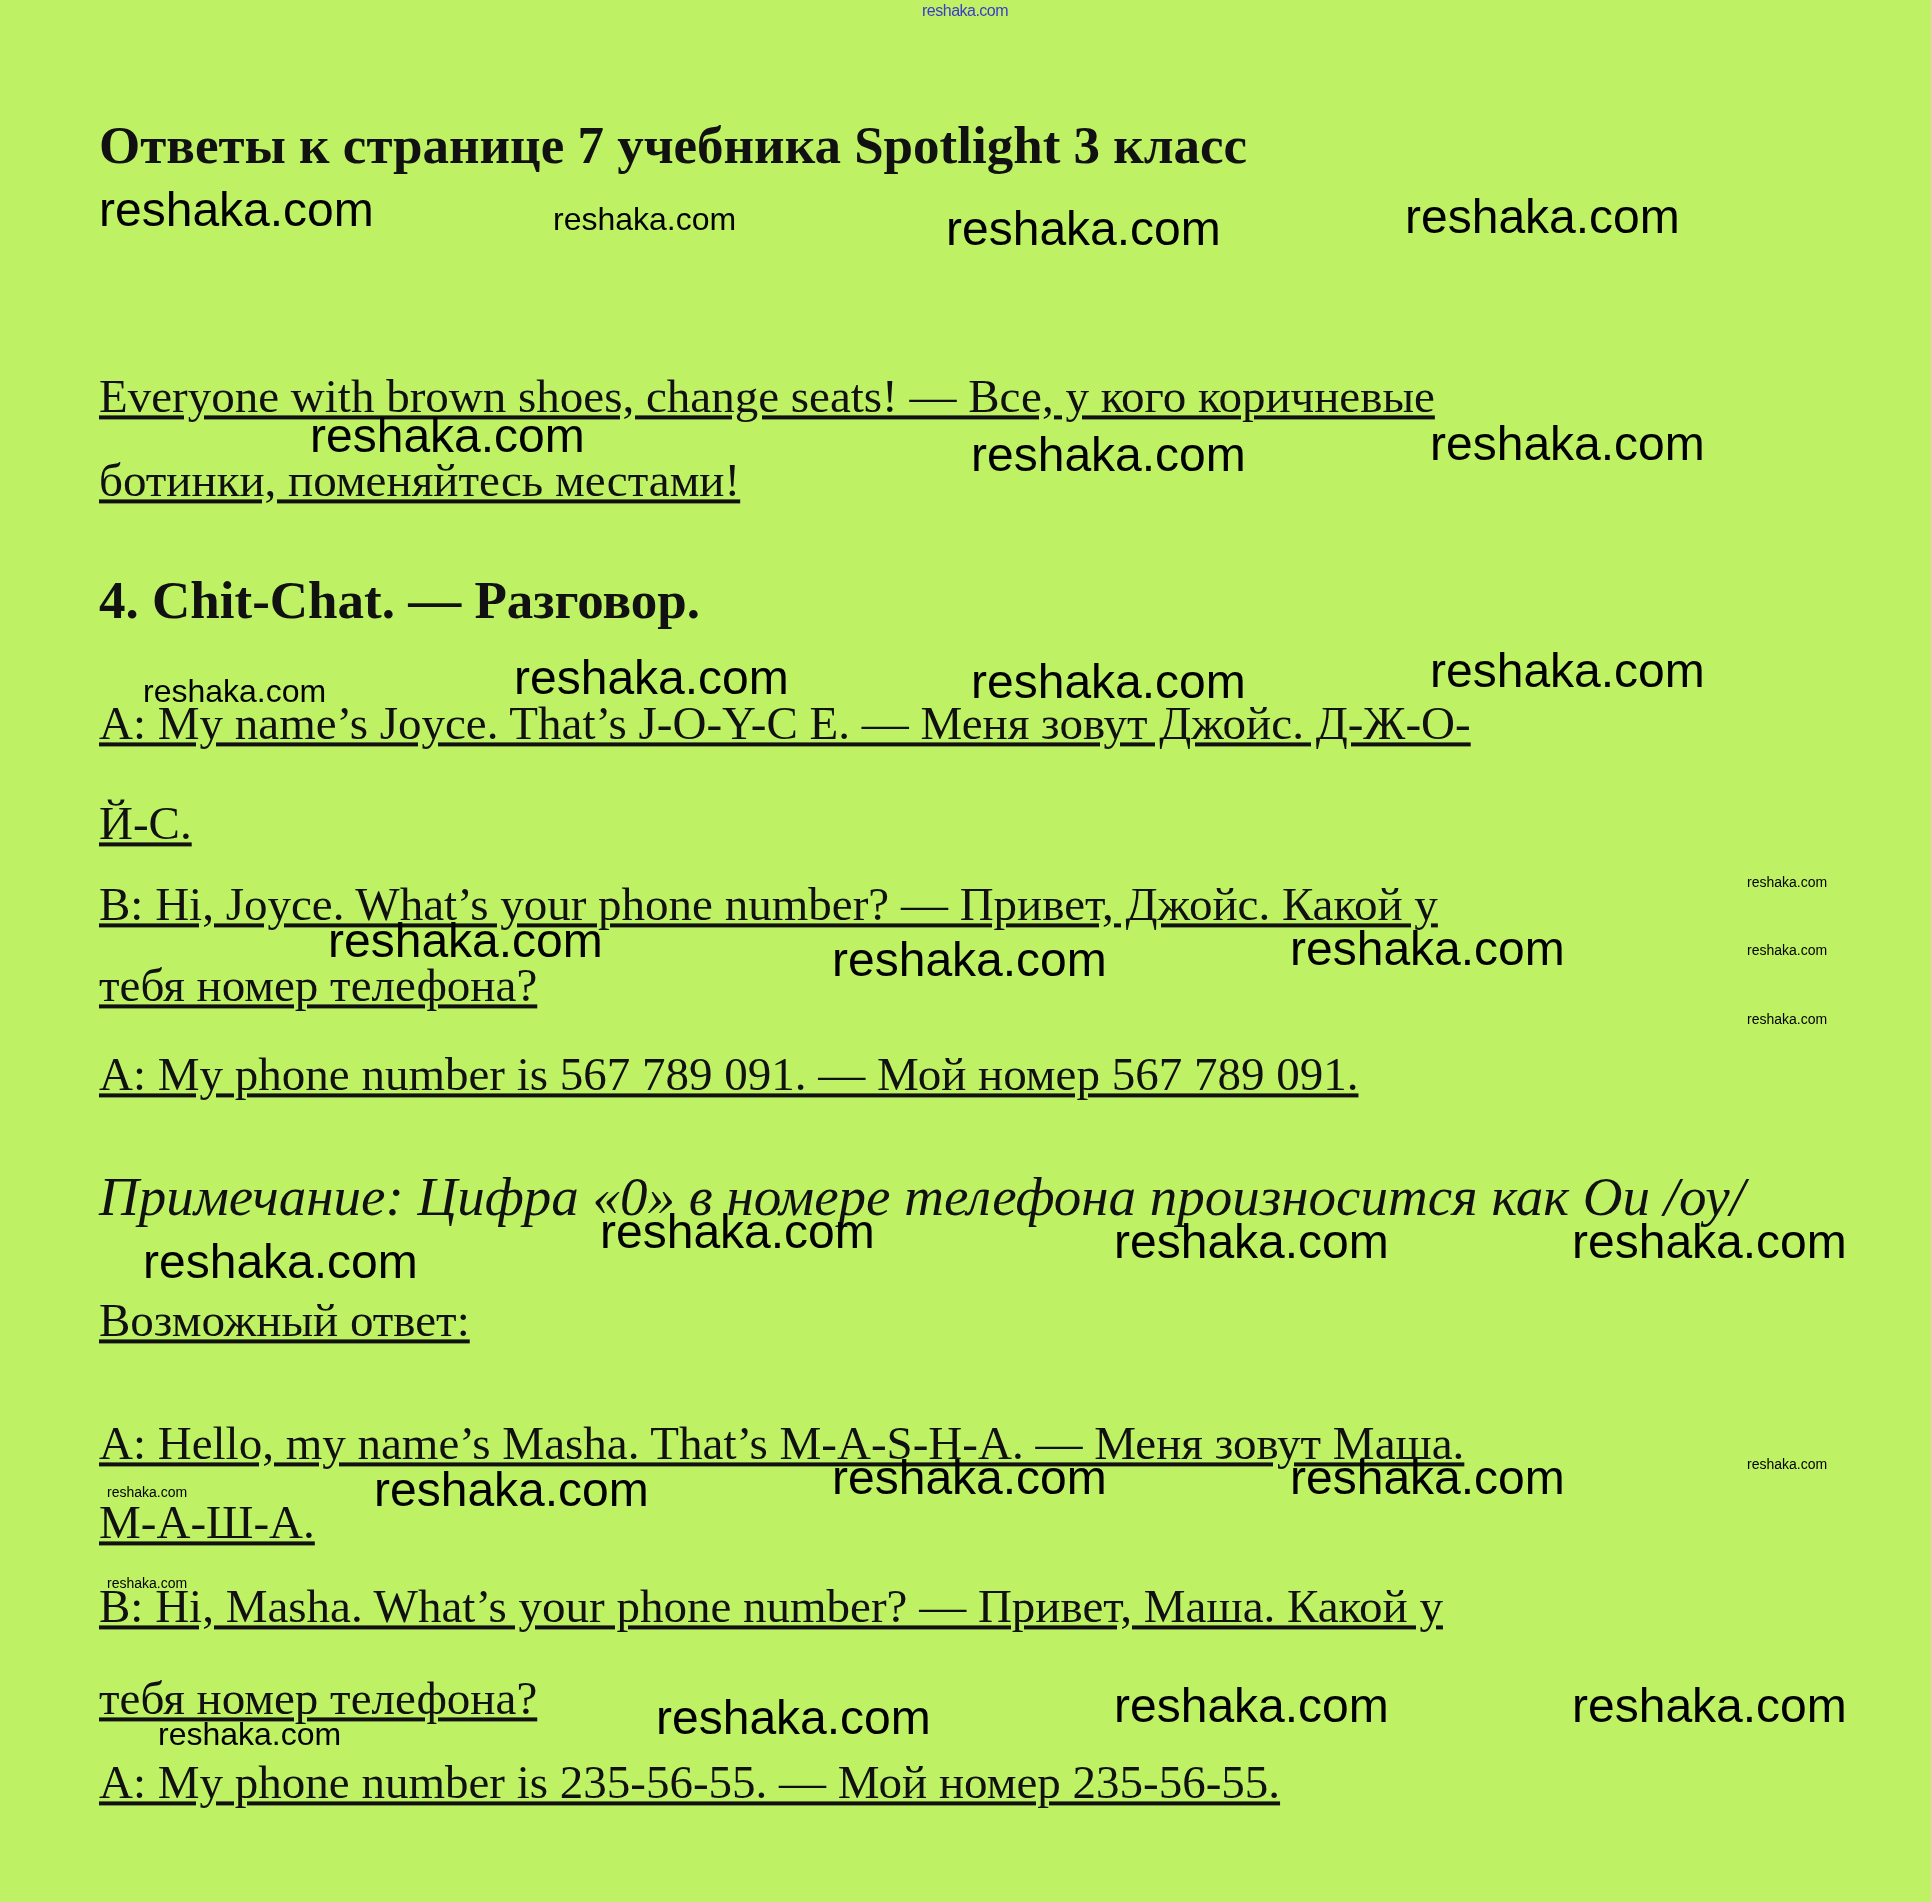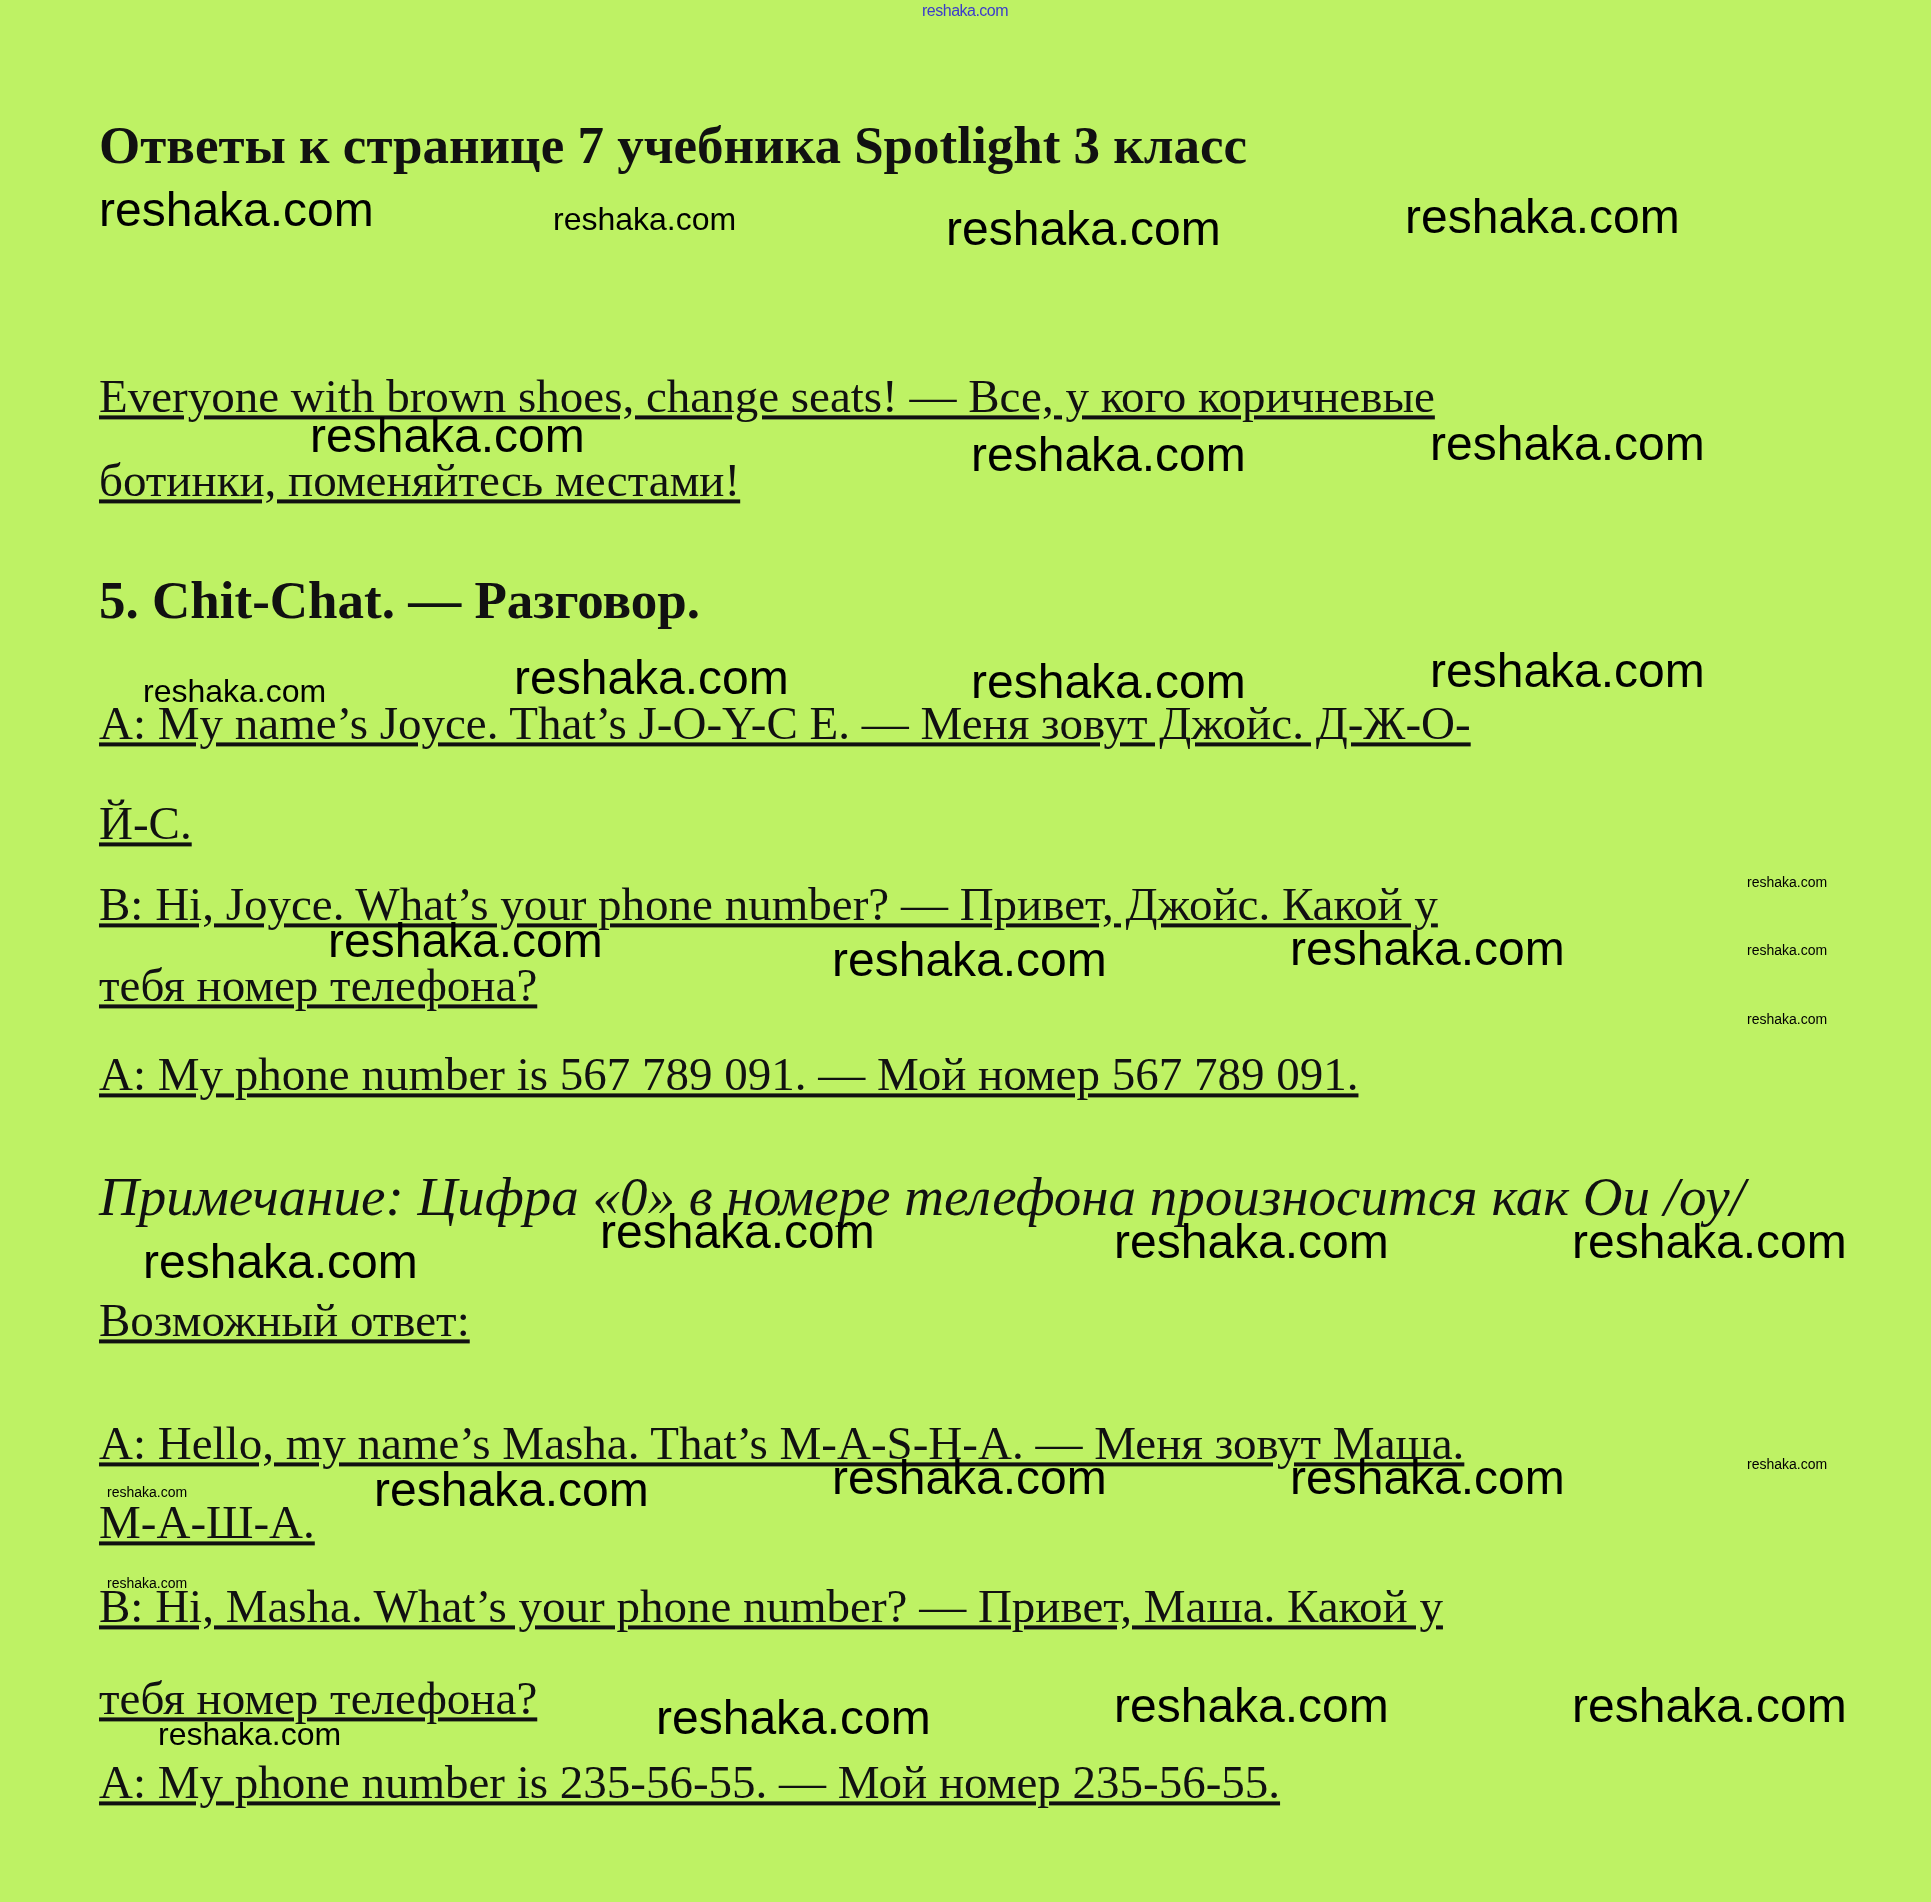--- a/index.html
+++ b/index.html
@@ -38,21 +38,21 @@
   <div class="wm wm-l" style="left:946px; top:229px;">reshaka.com</div>
   <div class="wm wm-l" style="left:1405px; top:217px;">reshaka.com</div>
 
 
   <div class="ln body" style="top:411px;">Everyone with brown shoes, change seats! — Все, у кого коричневые</div>
   <div class="wm wm-l" style="left:310px; top:436px;">reshaka.com</div>
   <div class="wm wm-l" style="left:971px; top:455px;">reshaka.com</div>
   <div class="wm wm-l" style="left:1430px; top:444px;">reshaka.com</div>
   <div class="ln body" style="top:495px;">ботинки, поменяйтесь местами!</div>
 
-  <div class="ln h2" style="top:616px;">5. Chit-Chat. — Разговор.</div>
+  <div class="ln h2" style="top:616px;">4. Chit-Chat. — Разговор.</div>
 
   <div class="wm wm-m" style="left:143px; top:691px;">reshaka.com</div>
   <div class="wm wm-l" style="left:514px; top:678px;">reshaka.com</div>
   <div class="wm wm-l" style="left:971px; top:682px;">reshaka.com</div>
   <div class="wm wm-l" style="left:1430px; top:671px;">reshaka.com</div>
 
   <div class="ln body" style="top:738px;">A: My name’s Joyce. That’s J-O-Y-C E. — Меня зовут Джойс. Д-Ж-О-</div>
   <div class="ln body" style="top:838px;">Й-С.</div>
 
   <div class="wm wm-s" style="left:1747px; top:882px;">reshaka.com</div>

